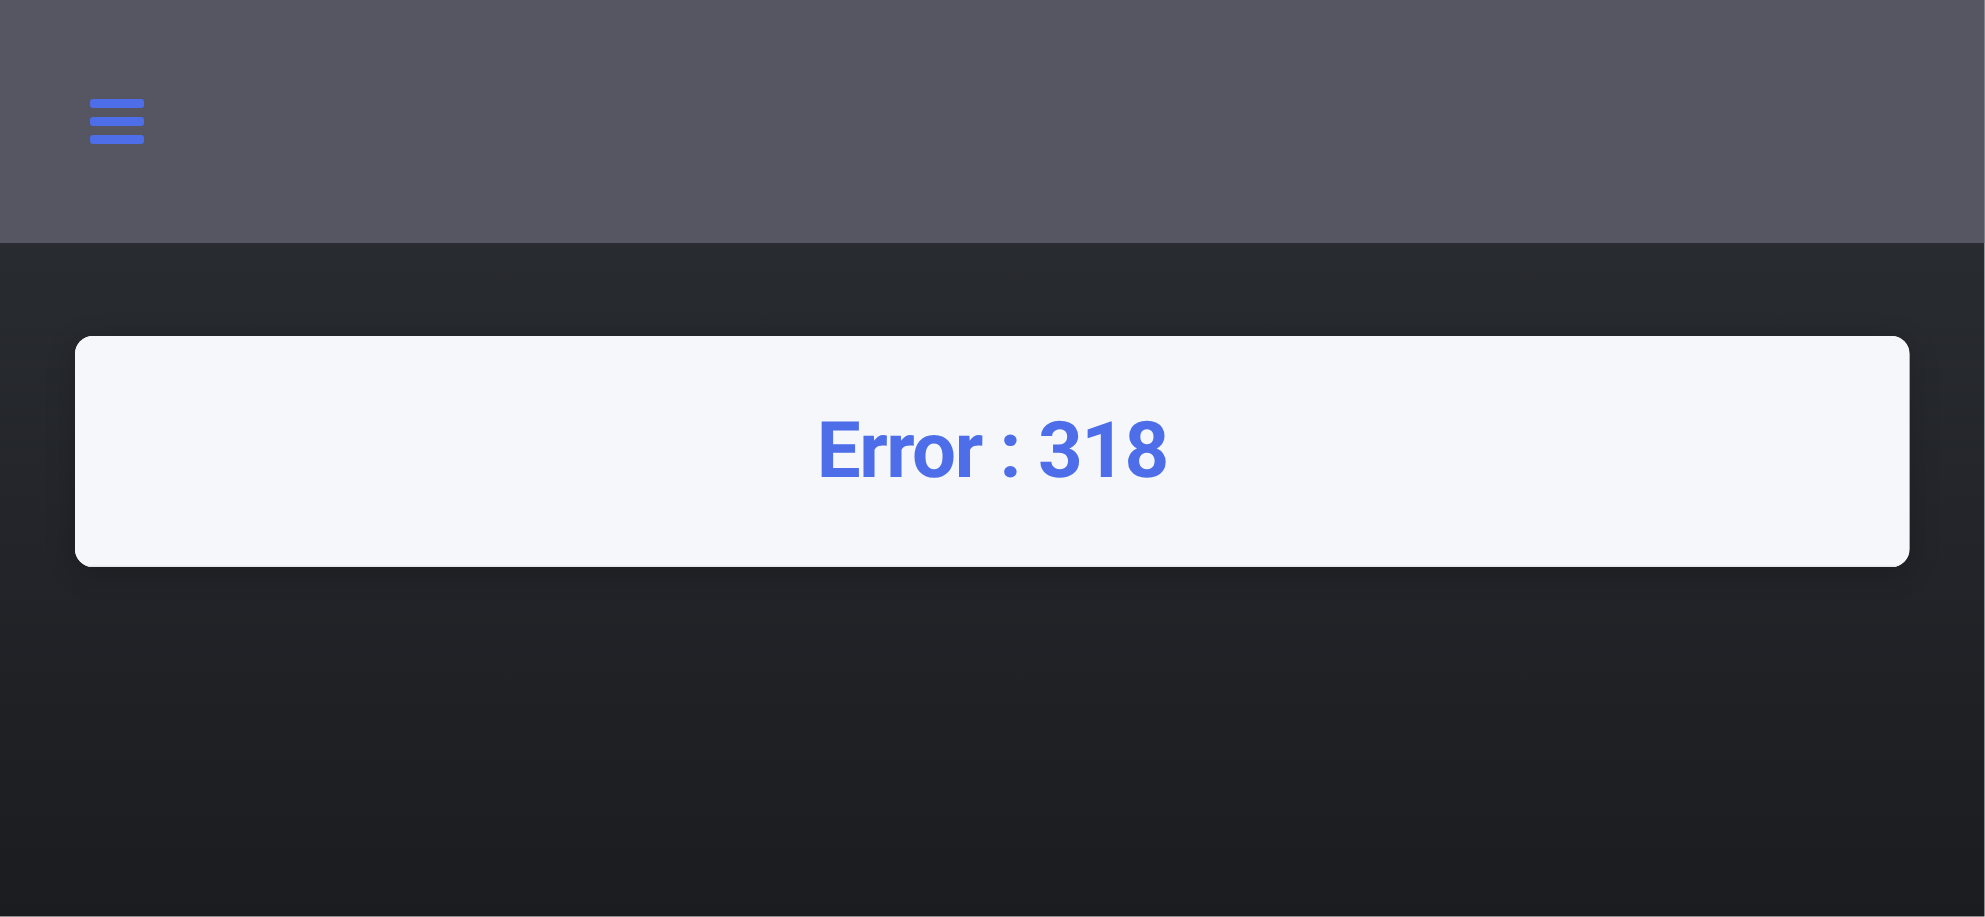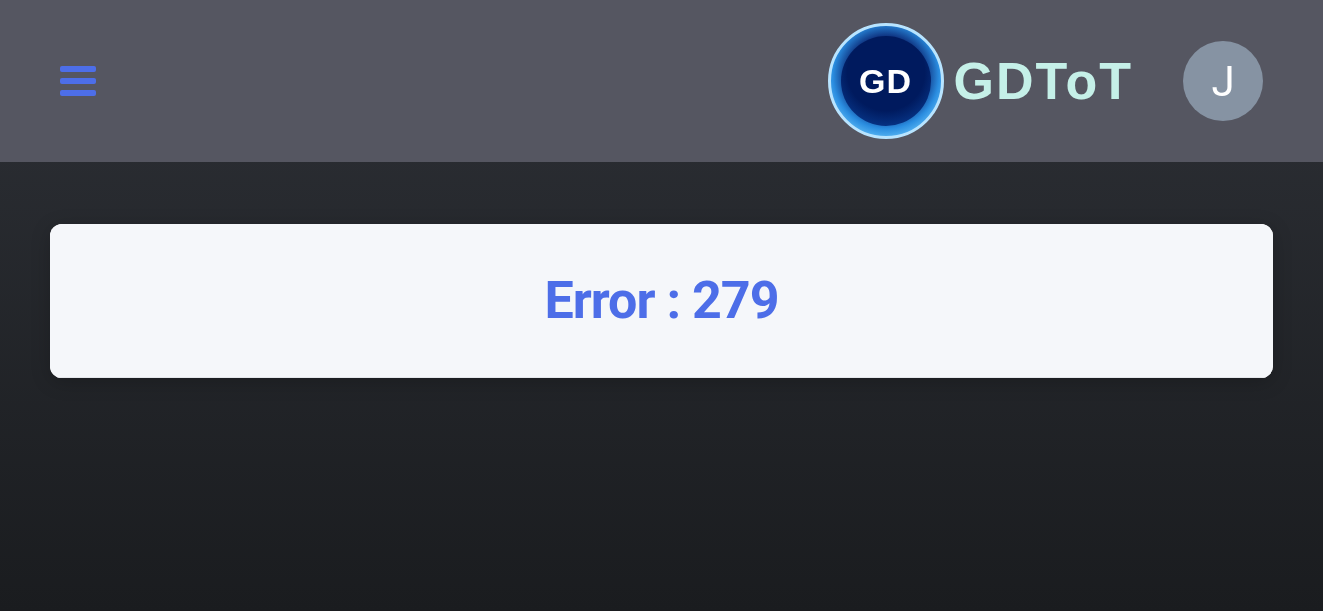--- a/index.html
+++ b/index.html
@@ -122,34 +122,21 @@
   </style>
 </head>
 <body>
 
 <div class="header">
   <div class="hamburger">
     <div></div>
       <div></div>
       <div></div>
   </div>
-  <div class="right-side">
-    <div class="brand-group">
-      <div class="logo-circle">
-        <div class="logo-inner">
-          <span class="logo-text">GD</span>
-        </div>
-      </div>
-      <span class="brand-name">GDToT</span>
-    </div>
-    <div class="avatar">
-      <span>J</span>
-    </div>
-  </div>
 </div>
 
 <div class="content-area">
   <div class="card">
     <div class="card-header">
-      <div class="error-title">Error : 279</div>
+      <div class="error-title">Error : 318</div>
     </div>
   </div>
 </div>
 
 </body></html>

